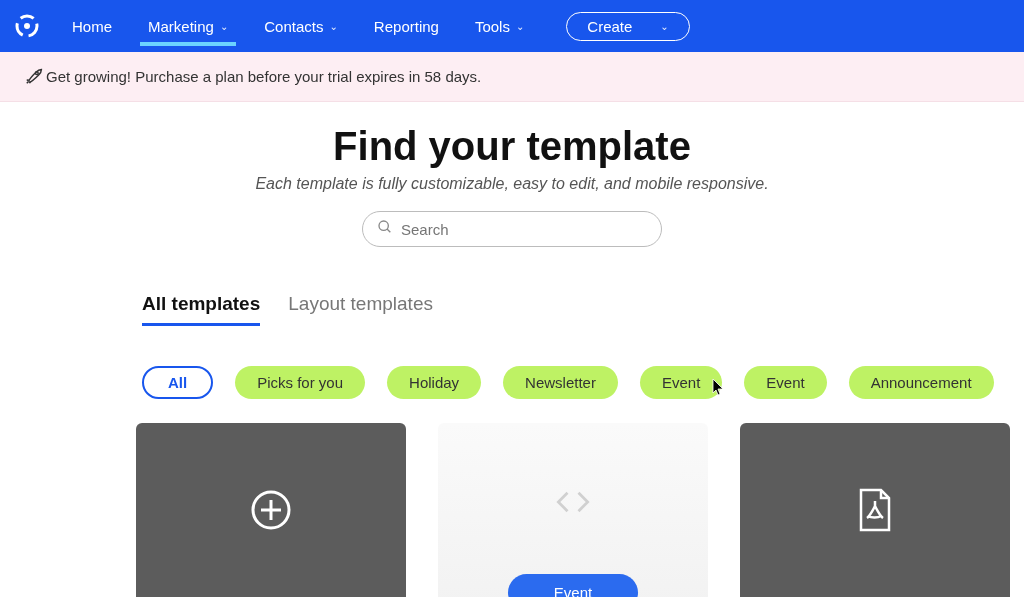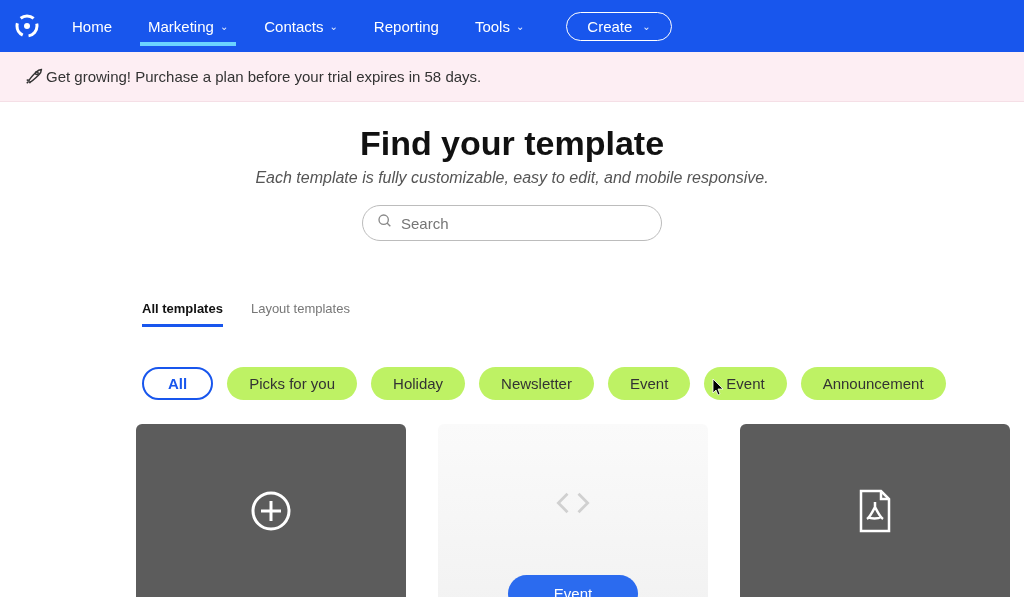--- a/index.html
+++ b/index.html
@@ -3,37 +3,37 @@
 <meta charset="utf-8">
 <style>
   * { box-sizing: border-box; margin: 0; padding: 0; }
   body { font-family: -apple-system, BlinkMacSystemFont, "Segoe UI", Helvetica, Arial, sans-serif; width: 1024px; height: 597px; overflow: hidden; background: #fff; }
 
   .topbar { background: #1856ED; height: 52px; display: flex; align-items: center; padding: 0 14px; gap: 28px; color: #fff; font-size: 15px; }
   .logo { width: 26px; height: 26px; display:flex; align-items:center; justify-content:center; }
   .nav-item { display:flex; align-items:center; gap:6px; cursor:pointer; padding: 10px 4px; position:relative; }
   .nav-item.active::after { content:""; position:absolute; bottom:-1px; left:-4px; right:-4px; height:4px; background:#6BD3FF; }
   .chev { font-size:10px; opacity:.9; }
-  .create-btn { margin-left:10px; border:1.5px solid #fff; border-radius:20px; padding:5px 20px; display:flex; align-items:center; gap:10px; cursor:pointer; font-size:15px; }
+  .create-btn { margin-left:10px; border:1.5px solid #fff; border-radius:20px; padding:5px 20px; display:flex; align-items:center; gap:28px; cursor:pointer; font-size:15px; }
 
   .banner { background:#FDEEF3; display:flex; align-items:center; padding:12px 24px; font-size:15px; color:#333; border-bottom:1px solid #f5dfe6; }
 
   .hero { text-align:center; margin-top:22px; }
-  .hero h1 { font-size:34px; font-weight:700; color:#111; }
+  .hero h1 { font-size:40px; font-weight:700; color:#111; }
   .hero p { font-size:16px; color:#555; margin-top:6px;font-style:italic; }
 
   .search-wrap { display:flex; justify-content:center; margin-top:18px; }
   .search { width:300px; border:1px solid #bcbcbc; border-radius:22px; padding:7px 14px; display:flex; align-items:center; gap:8px; }
   .search input { border:none; outline:none; font-size:15px; flex:1; background:transparent; color:#555; }
 
-  .tabs { display:flex; gap:28px; margin:60px 0 0 142px; font-size:13px; }
+  .tabs { display:flex; gap:28px; margin:46px 0 0 142px; font-size:19px; }
   .tab { color:#777; padding-bottom:8px; cursor:pointer; }
   .tab.active { color:#111; font-weight:600; border-bottom:3px solid #1856ED; }
 
-  .filters { display:flex; gap:14px; margin:40px 0 0 142px; }
+  .filters { display:flex; gap:22px; margin:40px 0 0 142px; }
   .filter { background:#bef264; color:#333; border-radius:22px; padding:8px 22px; font-size:15px; cursor:pointer; }
   .filter.active { background:#fff; border:2px solid #1856ED; color:#1856ED; font-weight:600; padding:6px 24px; }
 
   .cards { display:flex; gap:32px; margin:24px 0 0 136px; }
   .card { width:270px; height:232px; border-radius:6px; position:relative; display:flex; flex-direction:column; align-items:center; justify-content:center; color:#fff; }
   .card.dark { background:#5C5C5C; }
   .card.light { background:linear-gradient(#fafafa,#f0f0f0); color:#bbb; }
   .card-icon { margin-bottom:54px; }
   .select-btn { position:absolute; bottom:44px; background:#2B6BEF; color:#fff; border:none; border-radius:24px; padding:10px 46px; font-size:15px; cursor:pointer; }
 

